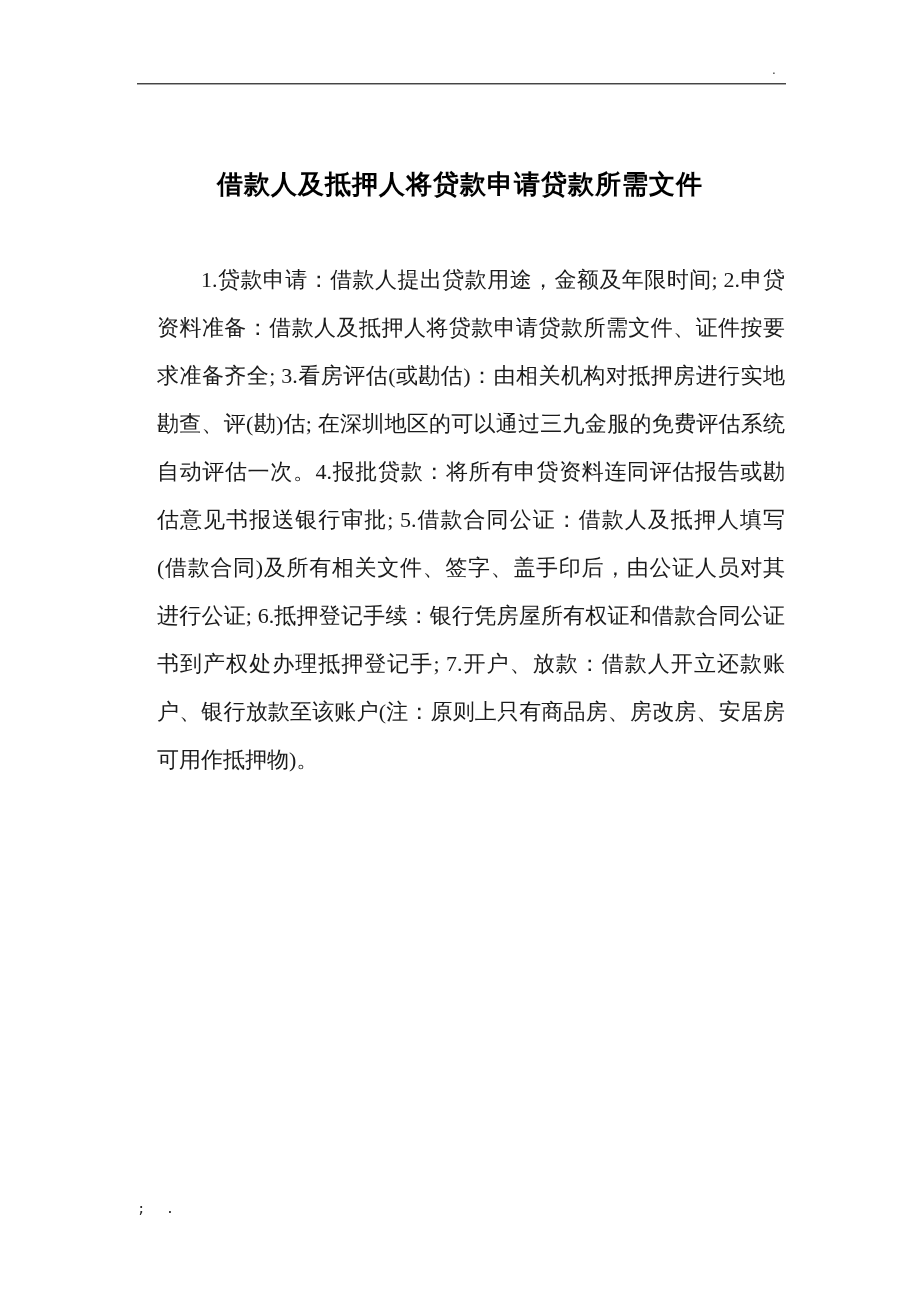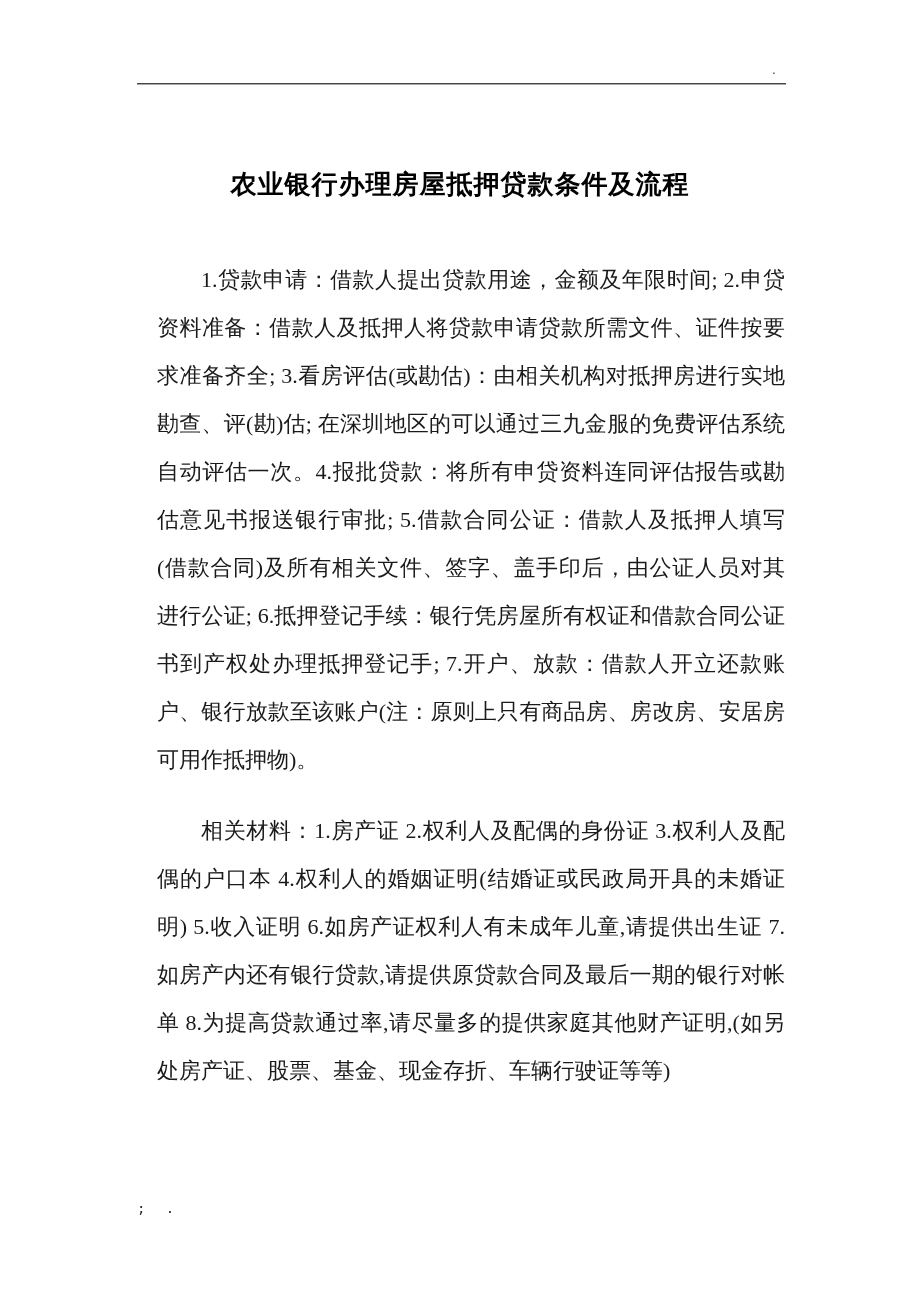--- a/index.html
+++ b/index.html
@@ -82,22 +82,21 @@
 </style>
 </head>
 <body>
 
 <div class="page">
 
   <span class="header-dot">.</span>
 
   <div class="header-rule"></div>
 
-  <div class="doc-title">农业银行办理房屋抵押贷款条件及流程</div>
+  <div class="doc-title">借款人及抵押人将贷款申请贷款所需文件</div>
 
   <div class="doc-body">
     <p>1.贷款申请：借款人提出贷款用途，金额及年限时间; 2.申贷资料准备：借款人及抵押人将贷款申请贷款所需文件、证件按要求准备齐全; 3.看房评估(或勘估)：由相关机构对抵押房进行实地勘查、评(勘)估; 在深圳地区的可以通过三九金服的免费评估系统自动评估一次。4.报批贷款：将所有申贷资料连同评估报告或勘估意见书报送银行审批; 5.借款合同公证：借款人及抵押人填写(借款合同)及所有相关文件、签字、盖手印后，由公证人员对其进行公证; 6.抵押登记手续：银行凭房屋所有权证和借款合同公证书到产权处办理抵押登记手; 7.开户、放款：借款人开立还款账户、银行放款至该账户(注：原则上只有商品房、房改房、安居房可用作抵押物)。</p>
-    <p>相关材料：1.房产证 2.权利人及配偶的身份证 3.权利人及配偶的户口本 4.权利人的婚姻证明(结婚证或民政局开具的未婚证明) 5.收入证明 6.如房产证权利人有未成年儿童,请提供出生证 7.如房产内还有银行贷款,请提供原贷款合同及最后一期的银行对帐单 8.为提高贷款通过率,请尽量多的提供家庭其他财产证明,(如另处房产证、股票、基金、现金存折、车辆行驶证等等)</p>
   </div>
 
   <span class="footer-mark">; .</span>
 
 </div>
 
 </body></html>

